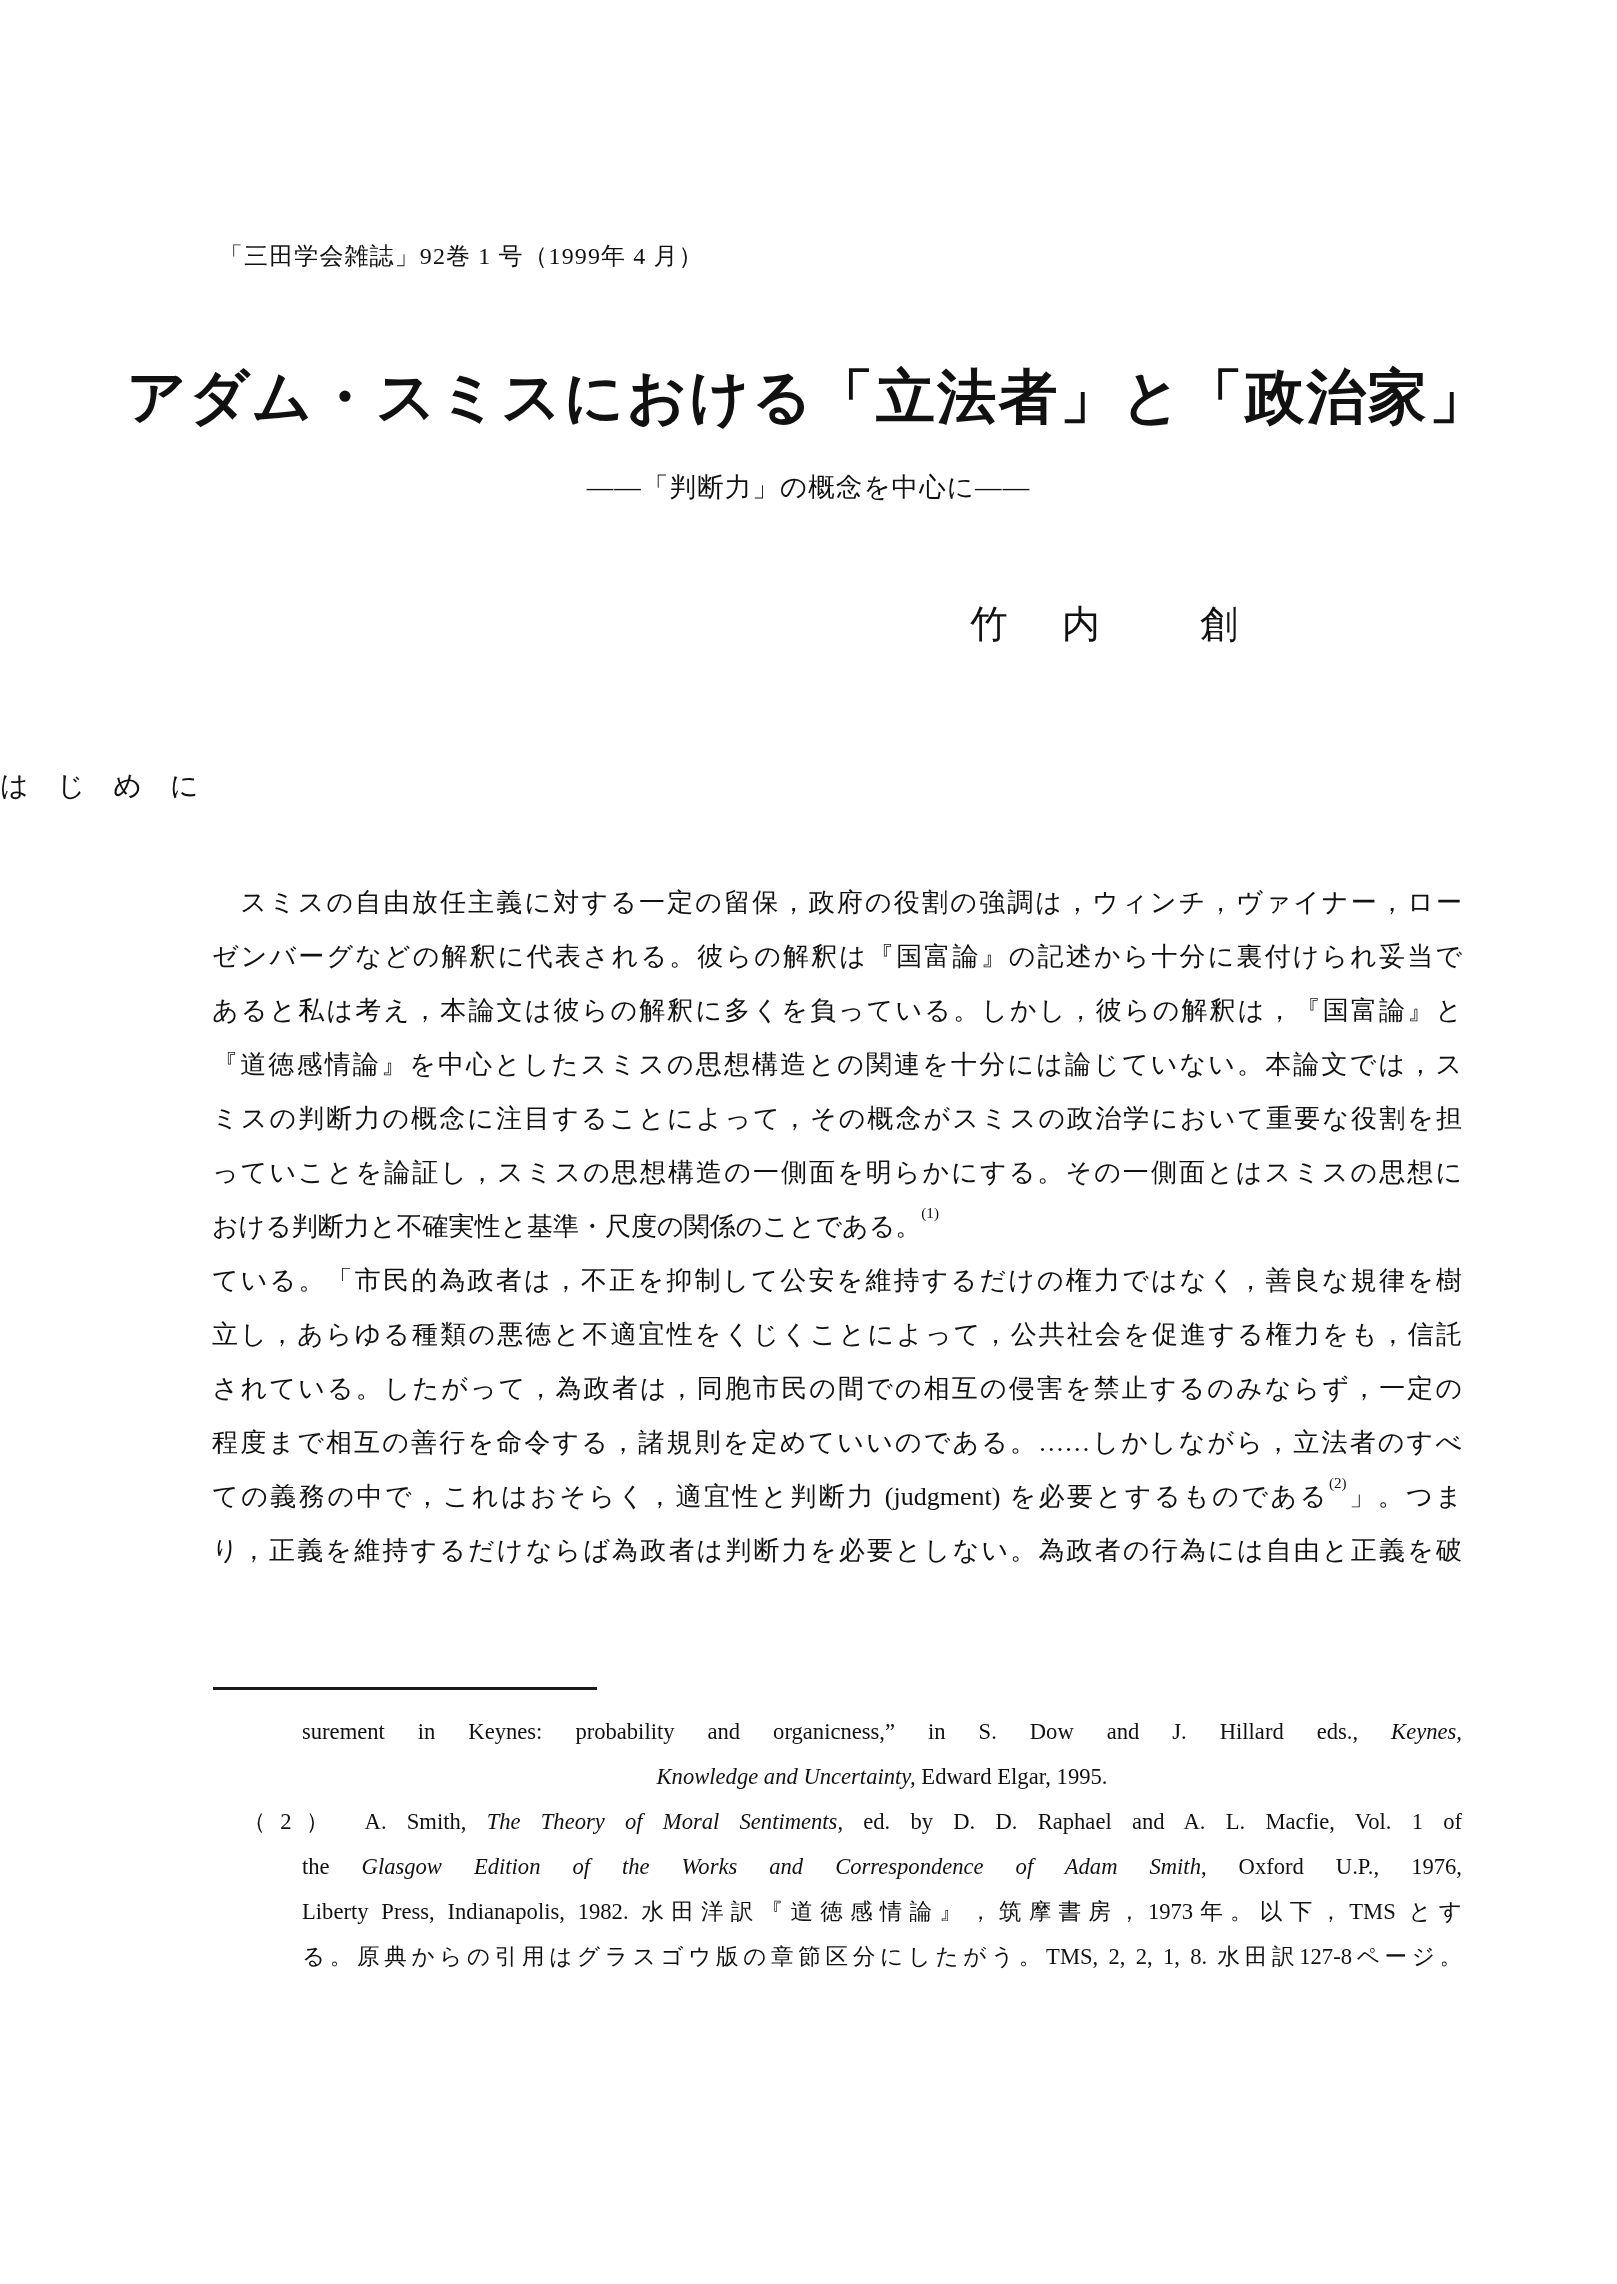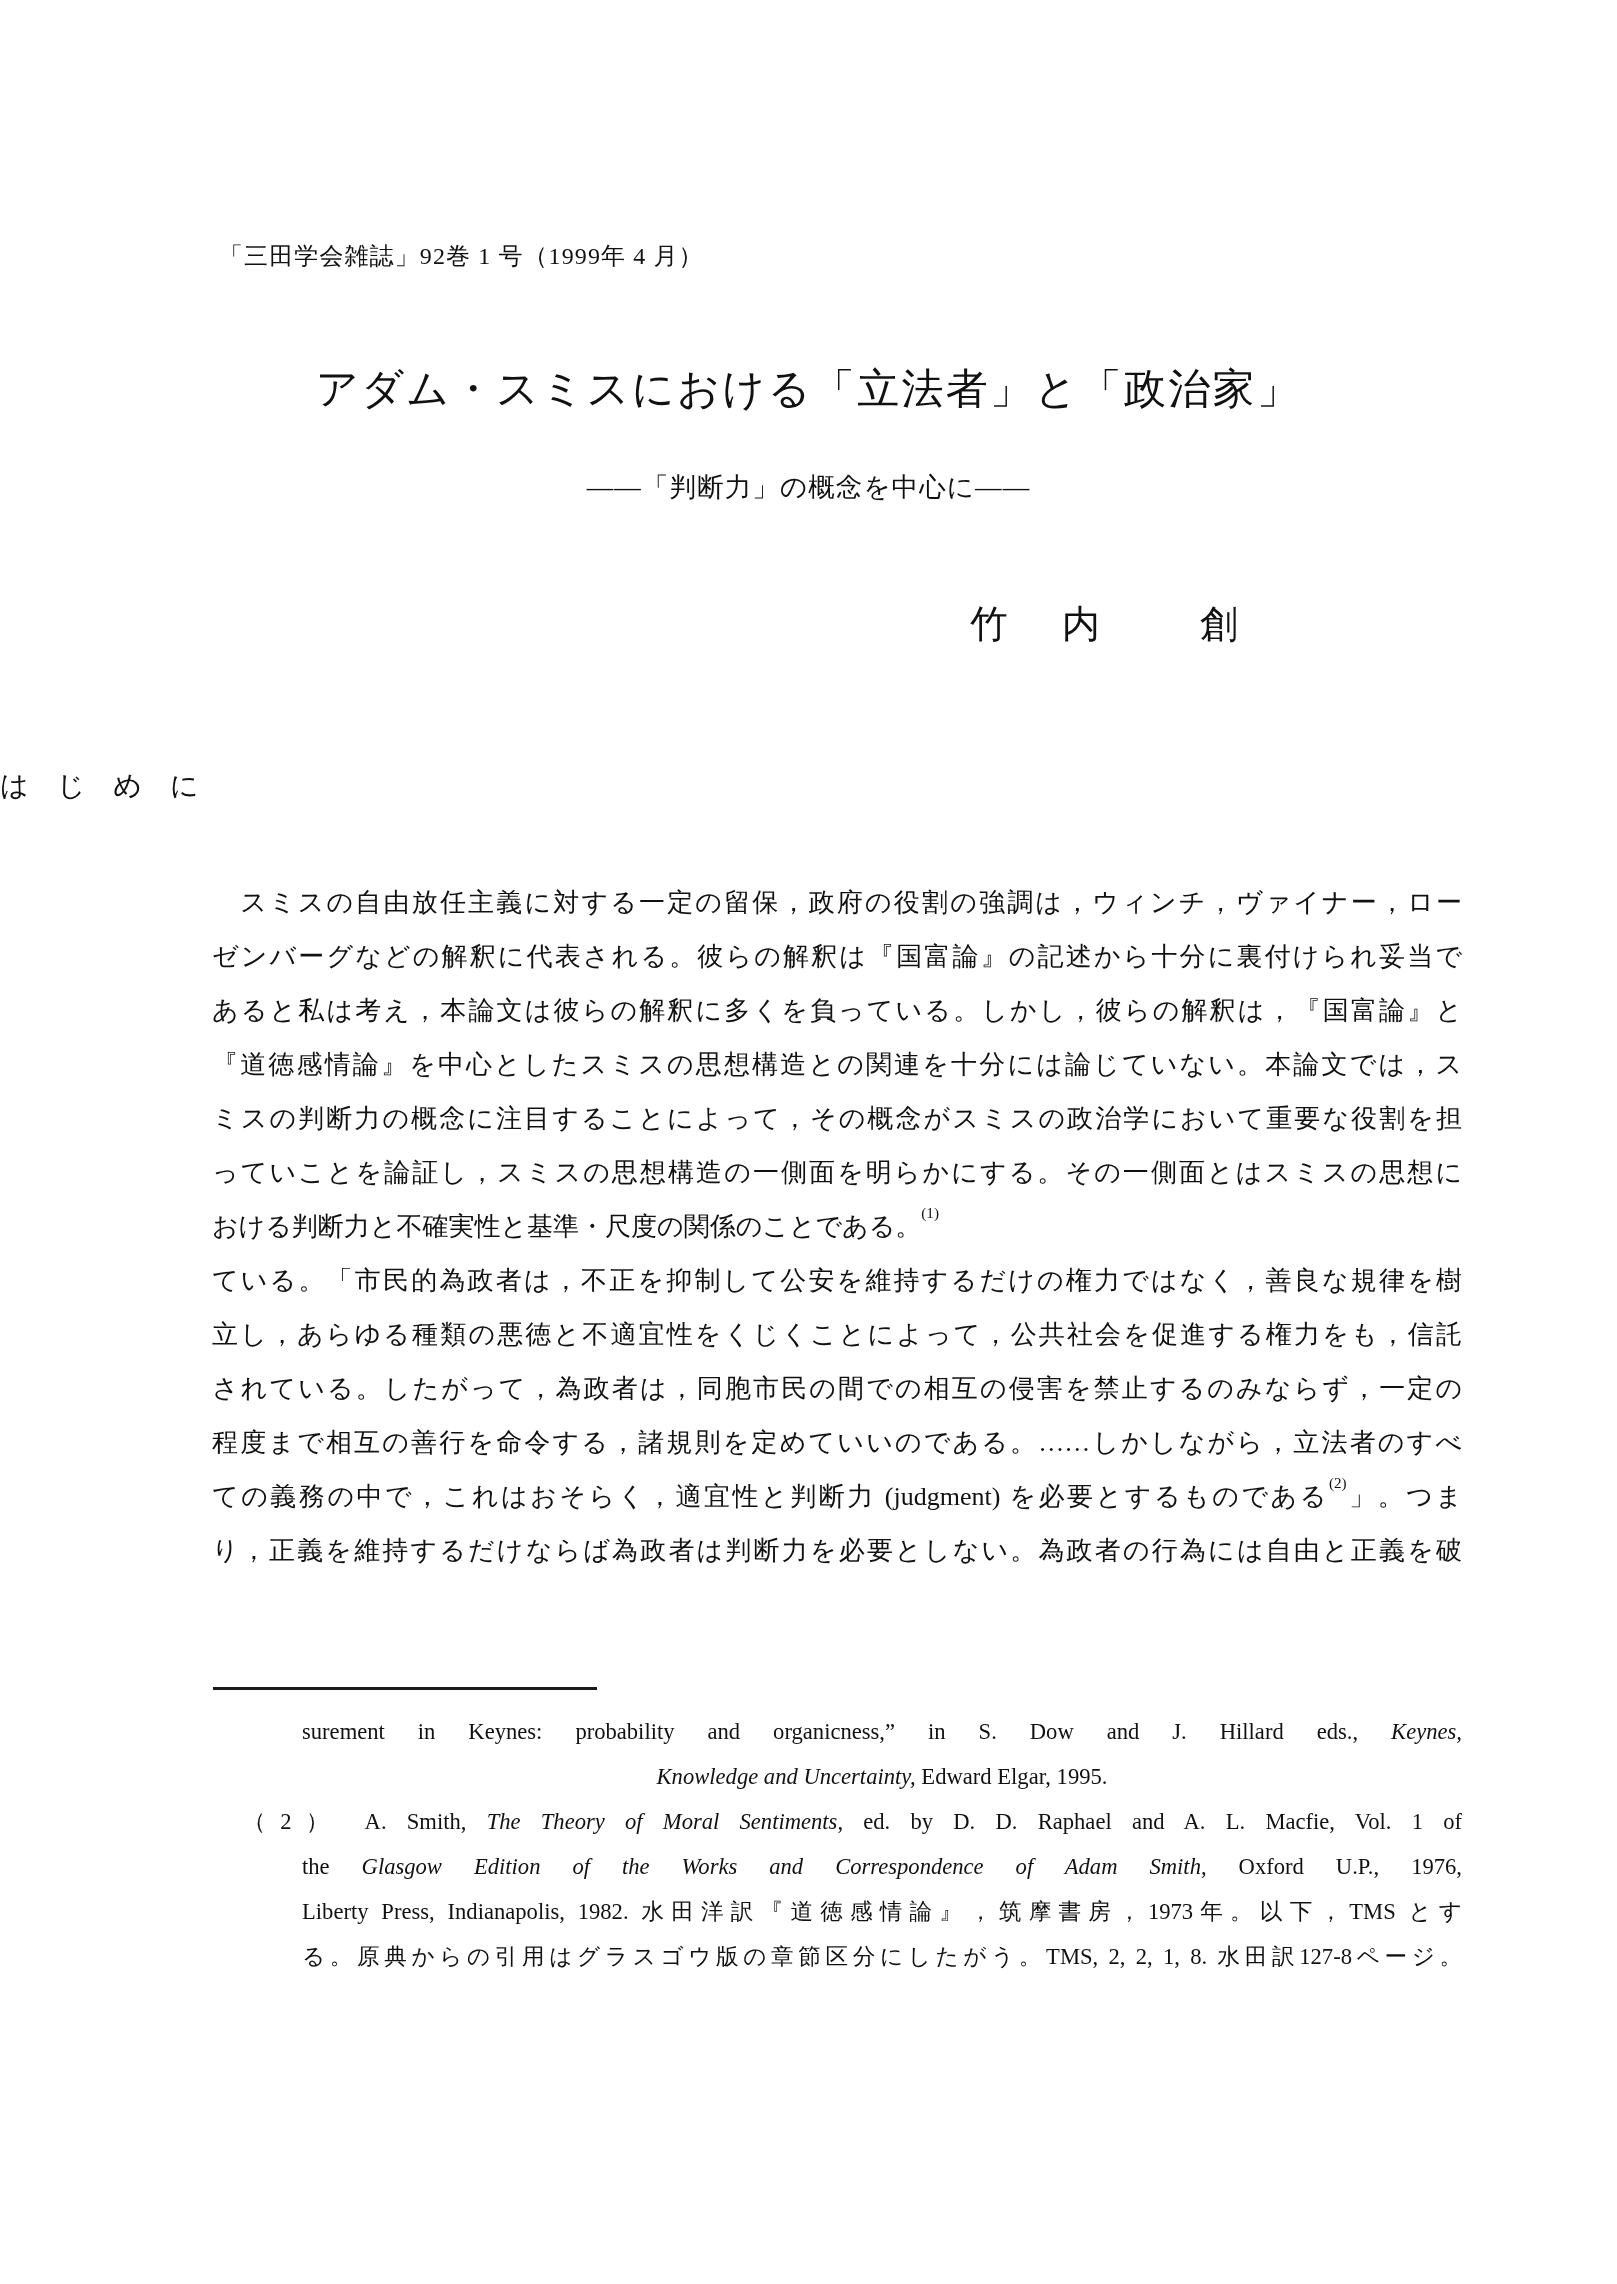--- a/index.html
+++ b/index.html
@@ -10,21 +10,21 @@
     font-family:"Liberation Serif","DejaVu Serif",serif;
     color:#111;
     overflow:hidden;
   }
   .journal-header{
     position:absolute;left:219px;top:244px;
     font-size:24px;line-height:1;letter-spacing:1.1px;
   }
   .title{
     position:absolute;left:0;top:368px;width:100%;
-    text-align:center;font-size:42px;font-weight:normal;
+    text-align:center;font-size:59px;font-weight:bold;
     letter-spacing:2.3px;line-height:1;margin:0;
   }
   .subtitle{
     position:absolute;left:0;top:474px;width:100%;
     text-align:center;font-size:26.5px;line-height:1;letter-spacing:1.1px;
   }
   .author{
     position:absolute;left:970px;top:605px;
     font-size:38px;line-height:1;letter-spacing:8px;text-align:center;
   }

